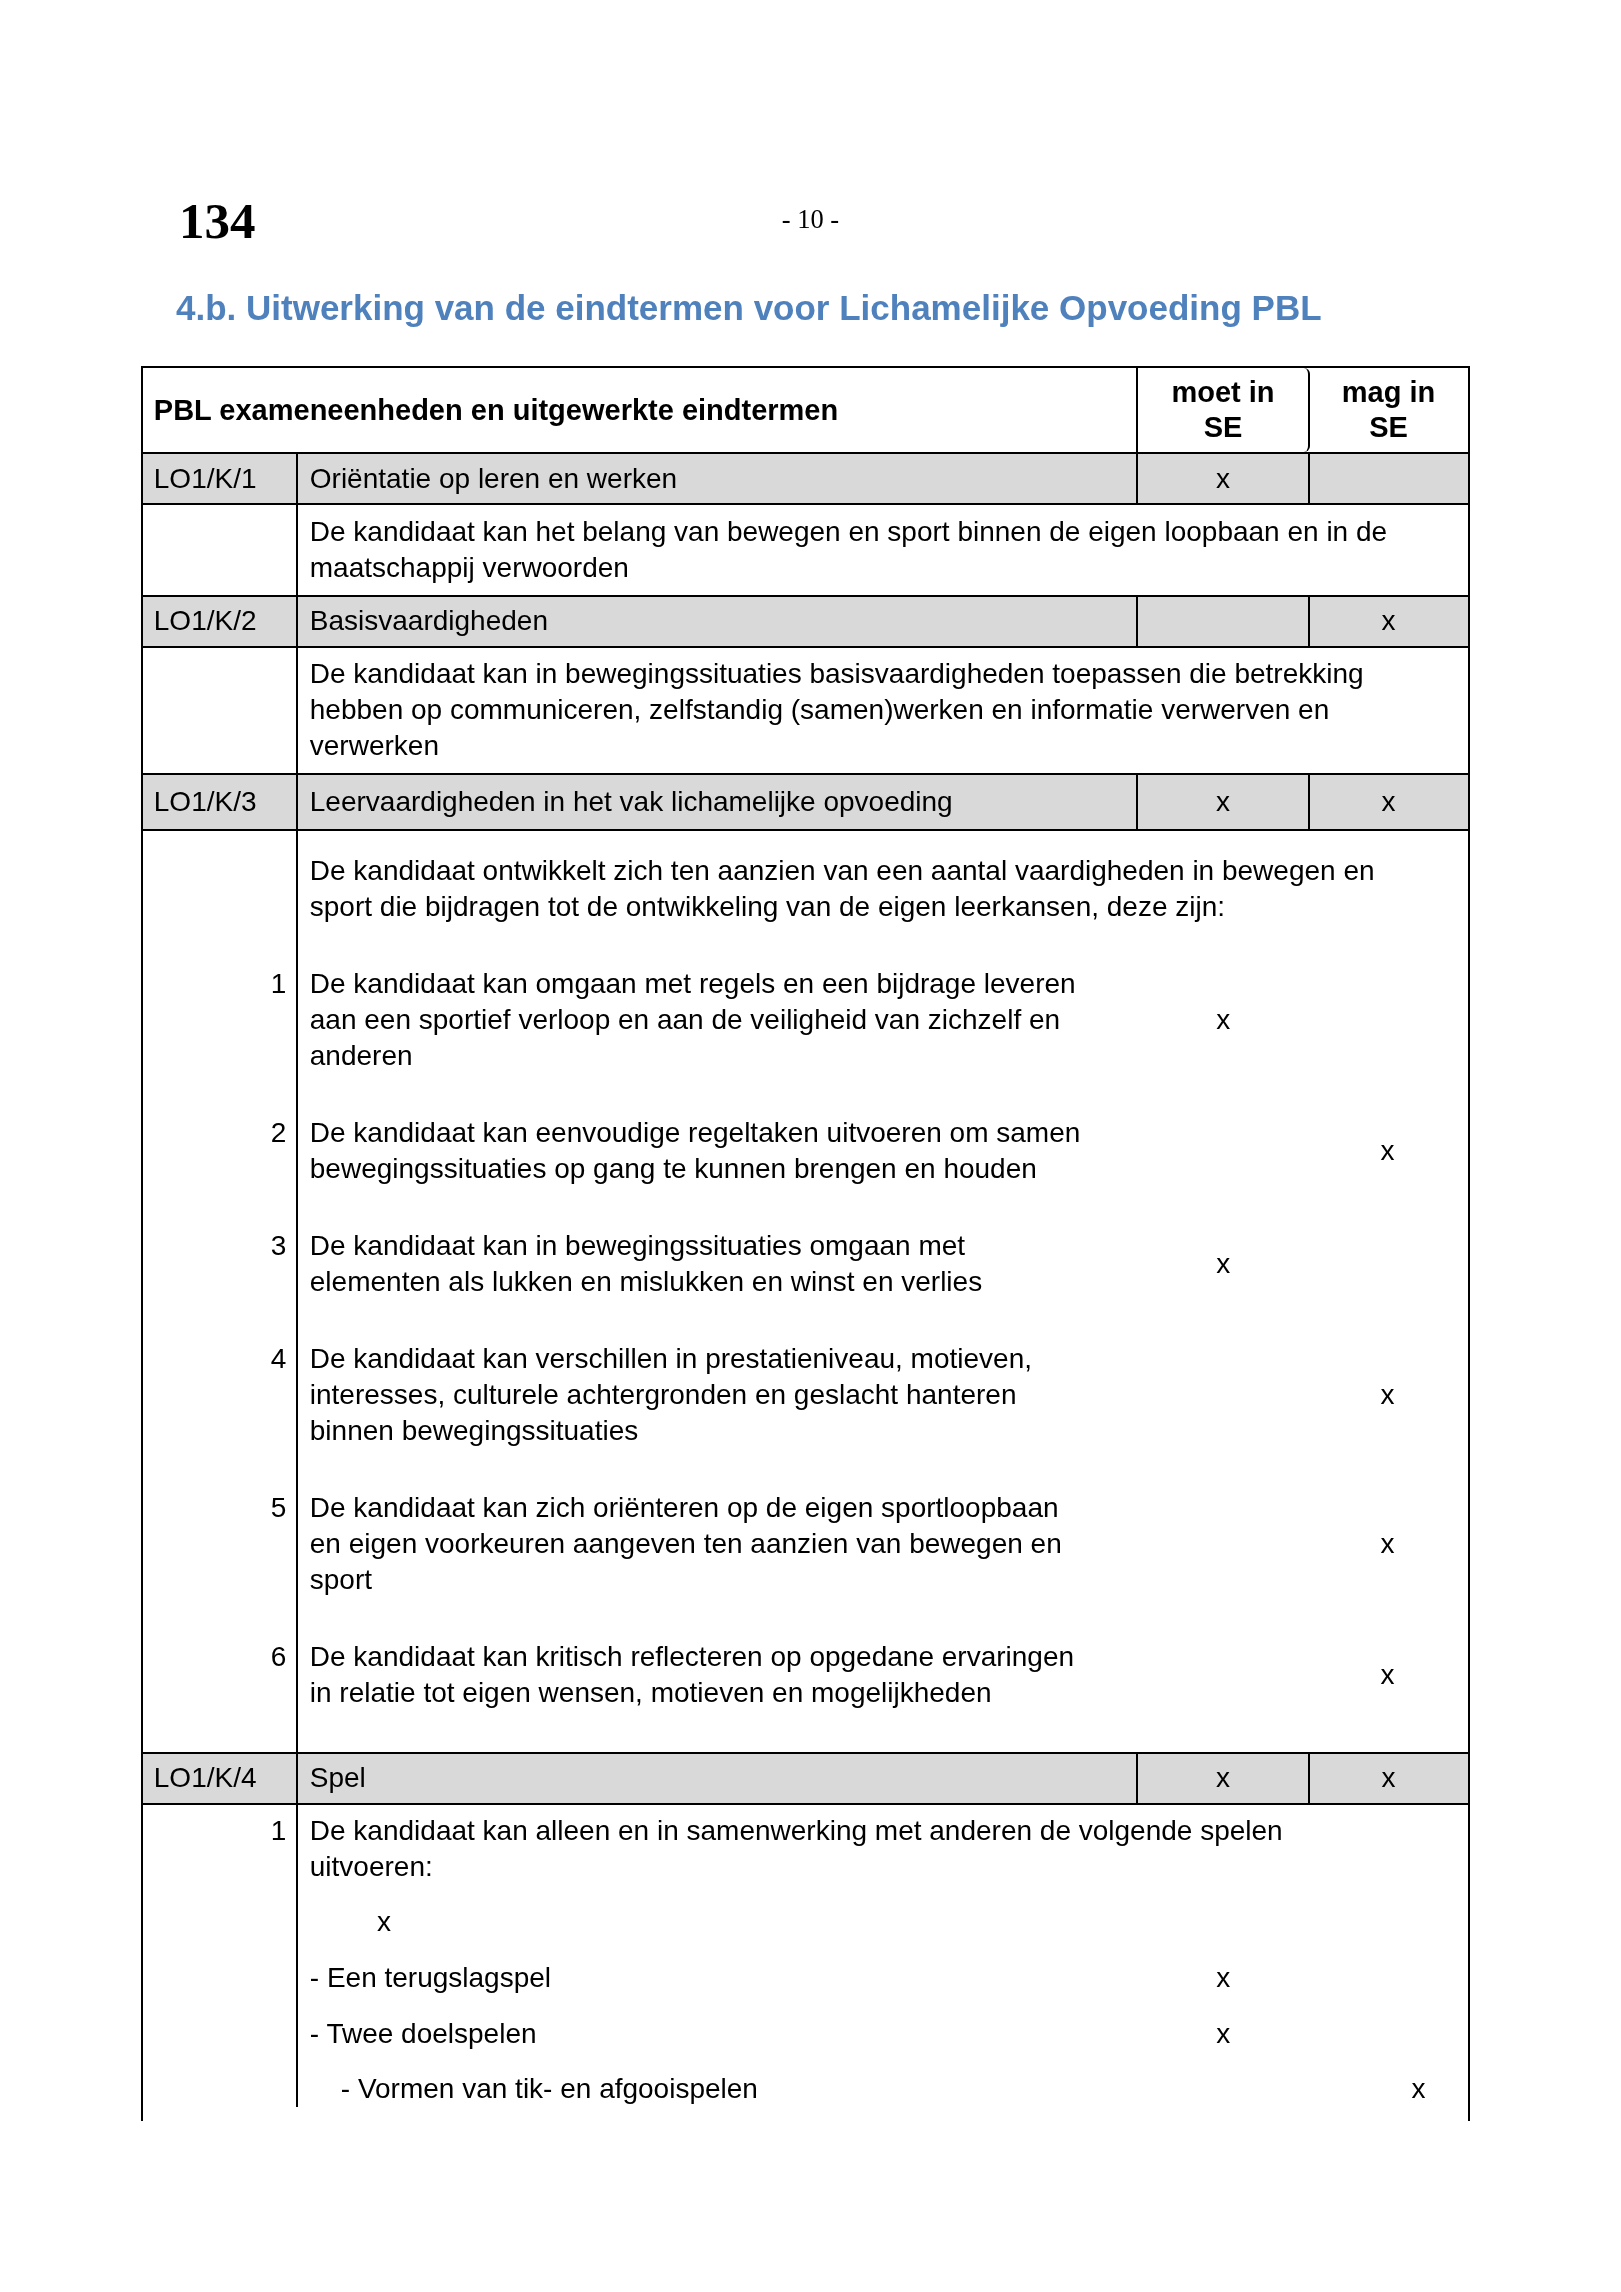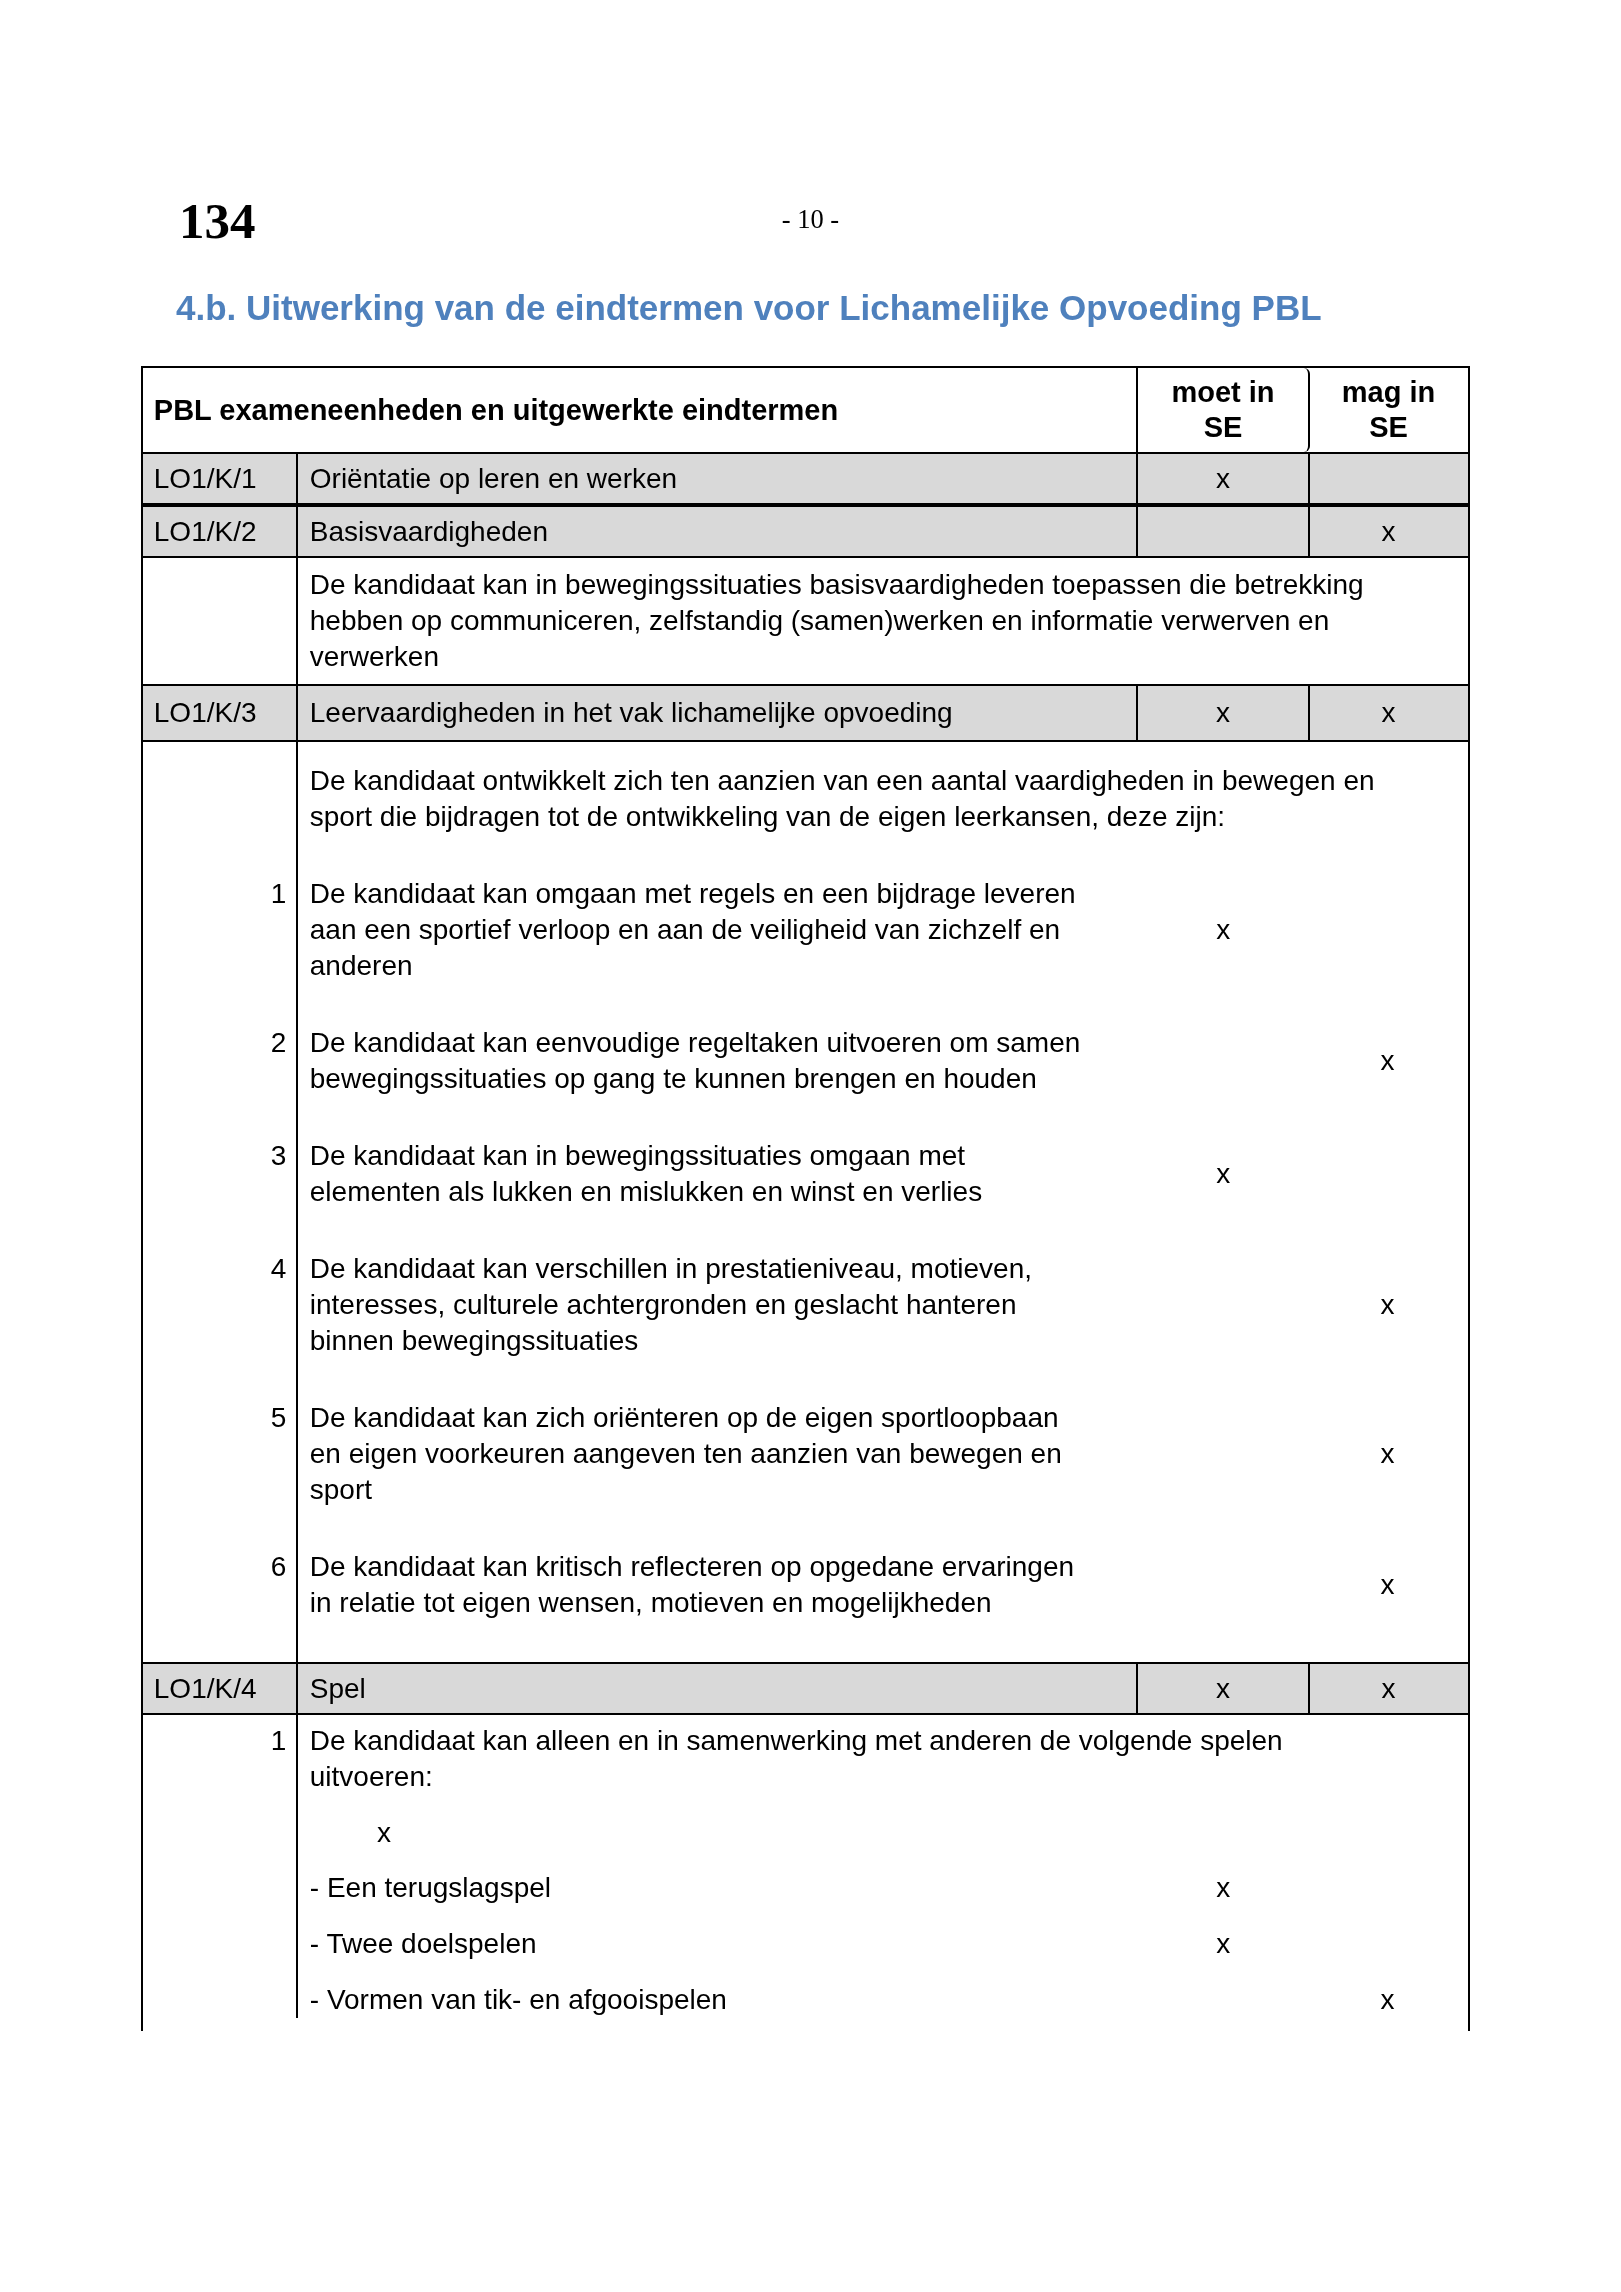--- a/index.html
+++ b/index.html
@@ -92,20 +92,24 @@
     </div>
 
     <div class="row srow shade bb">
       <div class="c-code">LO1/K/1</div>
       <div class="c-title">Oriëntatie op leren en werken</div>
       <div class="c-moet">x</div>
       <div class="c-mag"></div>
     </div>
     <div class="row bb">
       <div class="n-col"></div>
+      <div class="b-col">
+        <div class="desc">De kandidaat kan het belang van bewegen en sport binnen de eigen loopbaan en in de
+maatschappij verwoorden</div>
+      </div>
     </div>
 
     <div class="row srow shade bb">
       <div class="c-code">LO1/K/2</div>
       <div class="c-title">Basisvaardigheden</div>
       <div class="c-moet"></div>
       <div class="c-mag">x</div>
     </div>
     <div class="row bb">
       <div class="n-col"></div>
@@ -268,21 +272,21 @@
           <div class="bullet">
             <div class="iflex">
         <div class="itext">- Twee doelspelen</div>
         <div class="s-moet">x</div>
         <div class="s-mag"></div>
       </div>
           </div>
         </div>
     </div>
 
-    <div class="row" style="padding-bottom:13.7px;">
+    <div class="row" style="padding-bottom:13.7px;gap:31px;">
       <div class="n-col"></div>
       <div class="b-col">
           <div class="bullet">
             <div class="iflex">
         <div class="itext">- Vormen van tik- en afgooispelen</div>
         <div class="s-moet"></div>
         <div class="s-mag">x</div>
       </div>
           </div>
         </div>

